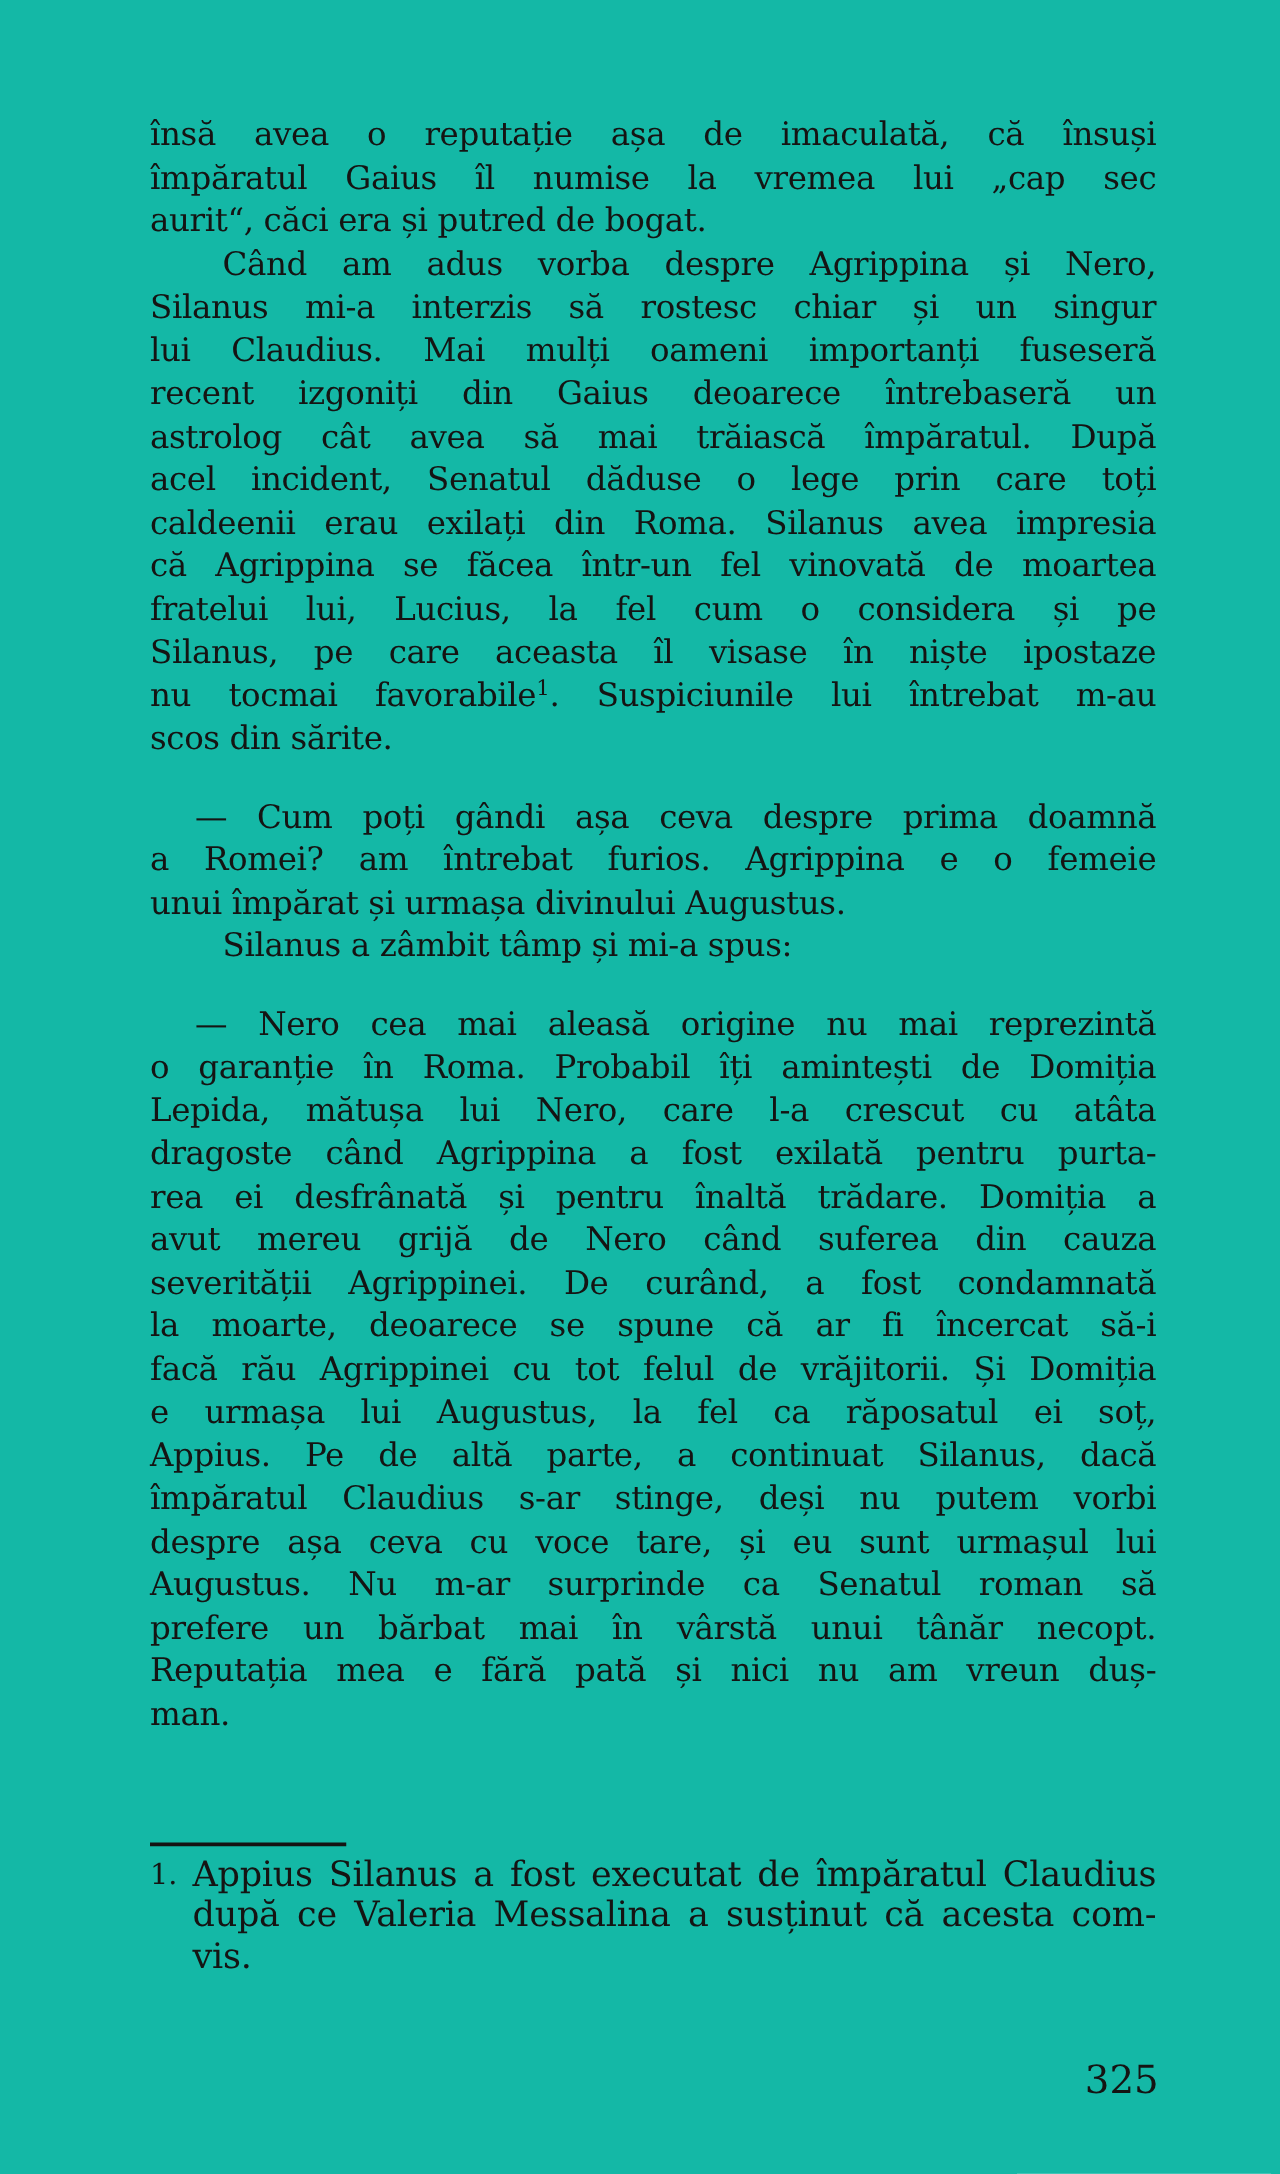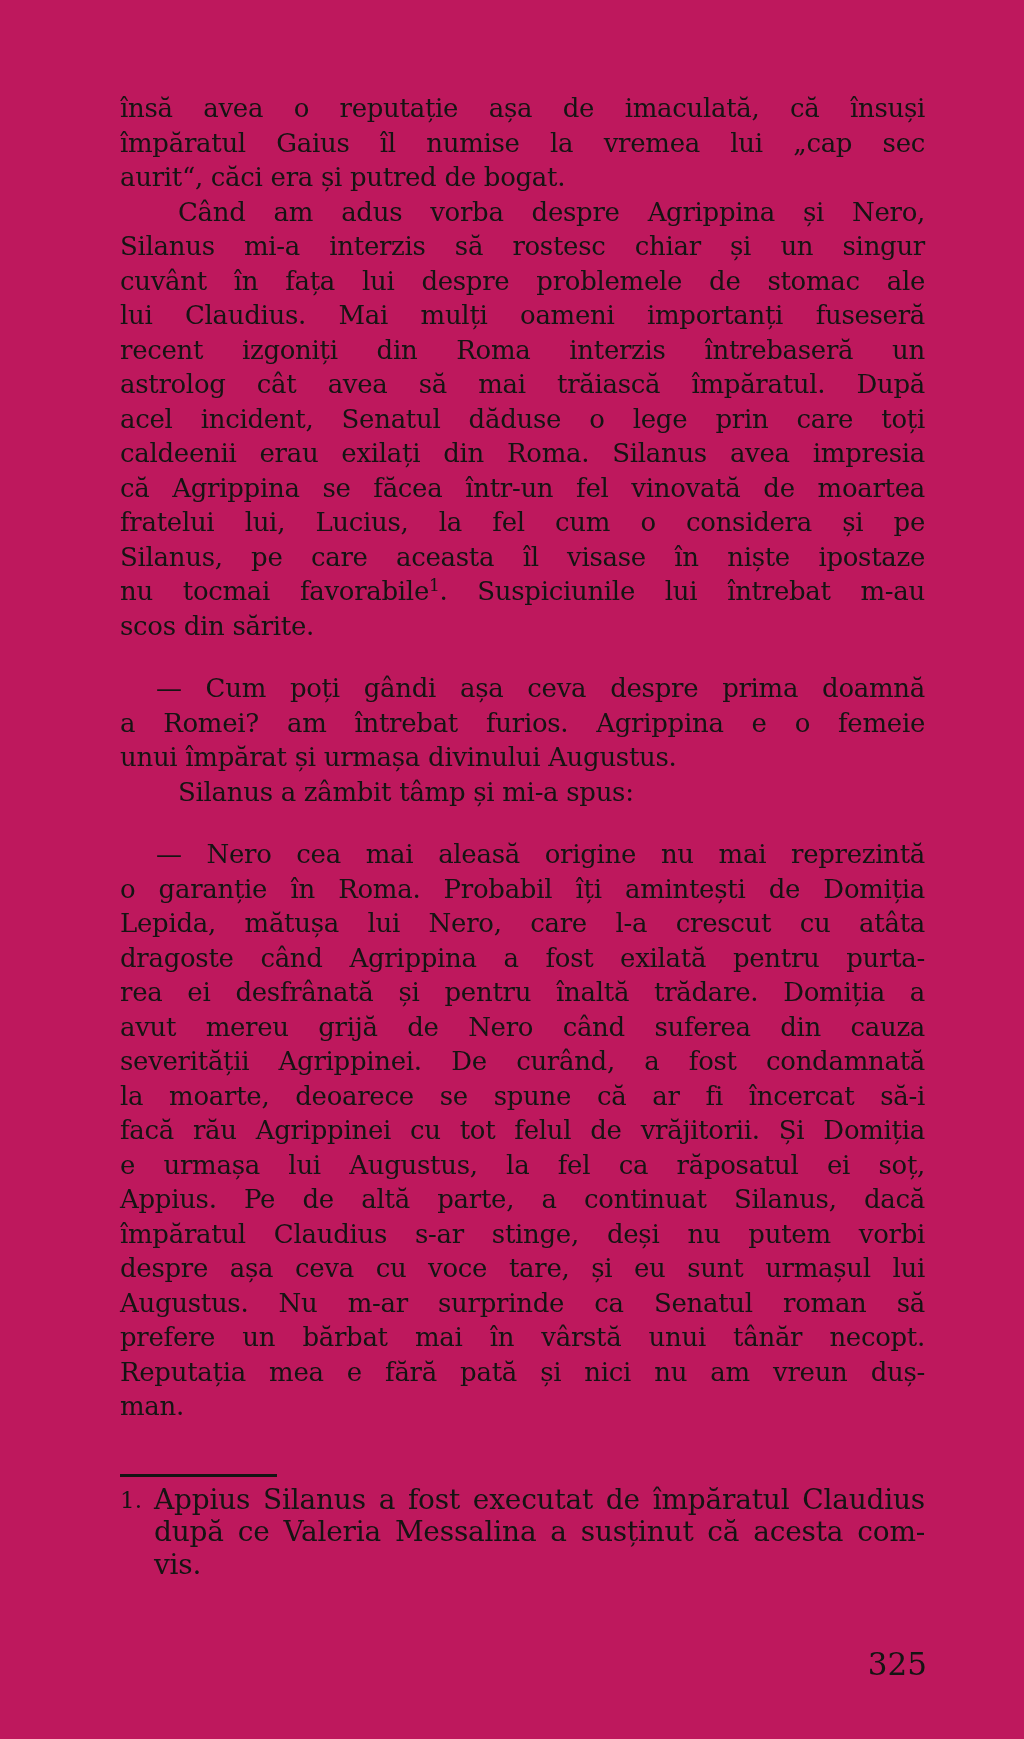--- a/index.html
+++ b/index.html
@@ -7,21 +7,21 @@
     width: 1024px;
     height: 1739px;
     background: #ffffff;
     position: relative;
     overflow: hidden;
     font-family: "DejaVu Serif", serif;
   }
   .page {
     position: absolute;
     inset: 0;
-    background: #be185d;
+    background: #14b8a6;
     color: #151413;
   }
   .body-text {
     position: absolute;
     left: 120px;
     top: 91px;
     width: 805px;
   }
   .line {
     font-size: 26px;
@@ -82,23 +82,22 @@
 <body>
 
 <div class="page">
 
   <div class="body-text">
       <div class="line">însă avea o reputație așa de imaculată, că însuși</div>
       <div class="line">împăratul Gaius îl numise la vremea lui „cap sec</div>
       <div class="line last">aurit“, căci era și putred de bogat.</div>
       <div class="line indent">Când am adus vorba despre Agrippina și Nero,</div>
       <div class="line">Silanus mi-a interzis să rostesc chiar și un singur</div>
-      <div class="line">cuvânt în fața lui despre problemele de stomac ale</div>
       <div class="line">lui Claudius. Mai mulți oameni importanți fuseseră</div>
-      <div class="line">recent izgoniți din Roma interzis întrebaseră un</div>
+      <div class="line">recent izgoniți din Gaius deoarece întrebaseră un</div>
       <div class="line">astrolog cât avea să mai trăiască împăratul. După</div>
       <div class="line">acel incident, Senatul dăduse o lege prin care toți</div>
       <div class="line">caldeenii erau exilați din Roma. Silanus avea impresia</div>
       <div class="line">că Agrippina se făcea într-un fel vinovată de moartea</div>
       <div class="line">fratelui lui, Lucius, la fel cum o considera și pe</div>
       <div class="line">Silanus, pe care aceasta îl visase în niște ipostaze</div>
       <div class="line"><span>nu tocmai favorabile</span><span class="sup">1</span><span>. Suspiciunile lui întrebat m-au</span></div>
       <div class="line last">scos din sărite.</div>
       <div class="line indent-dash">— Cum poți gândi așa ceva despre prima doamnă</div>
       <div class="line">a Romei? am întrebat furios. Agrippina e o femeie</div>

